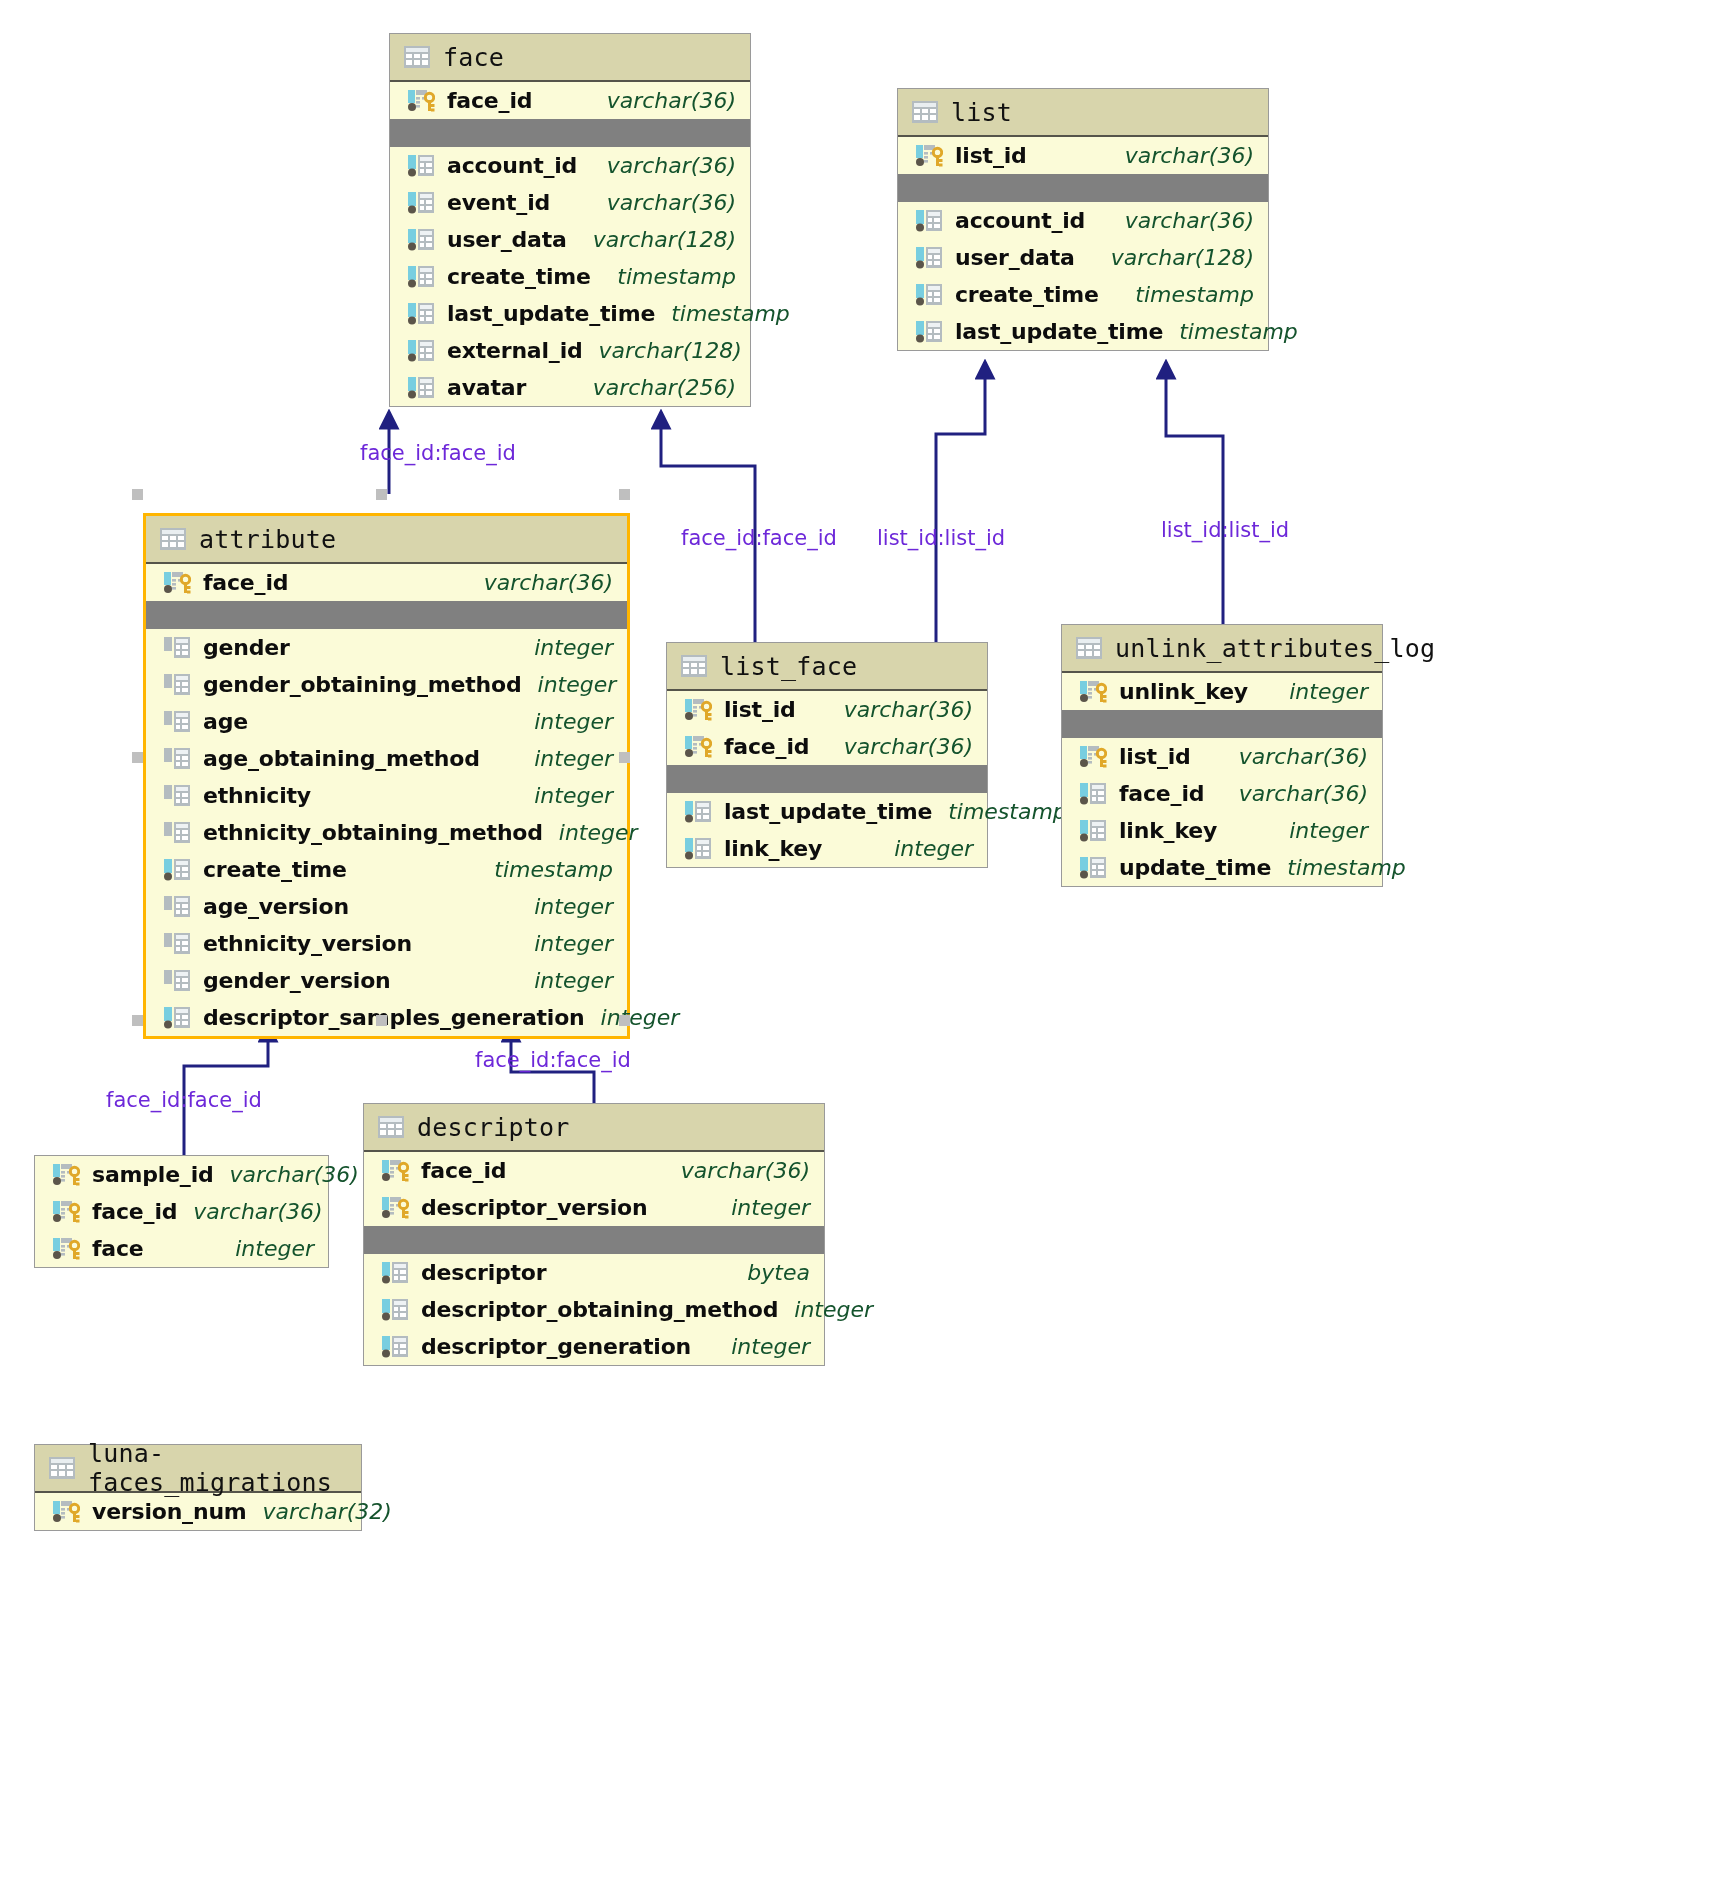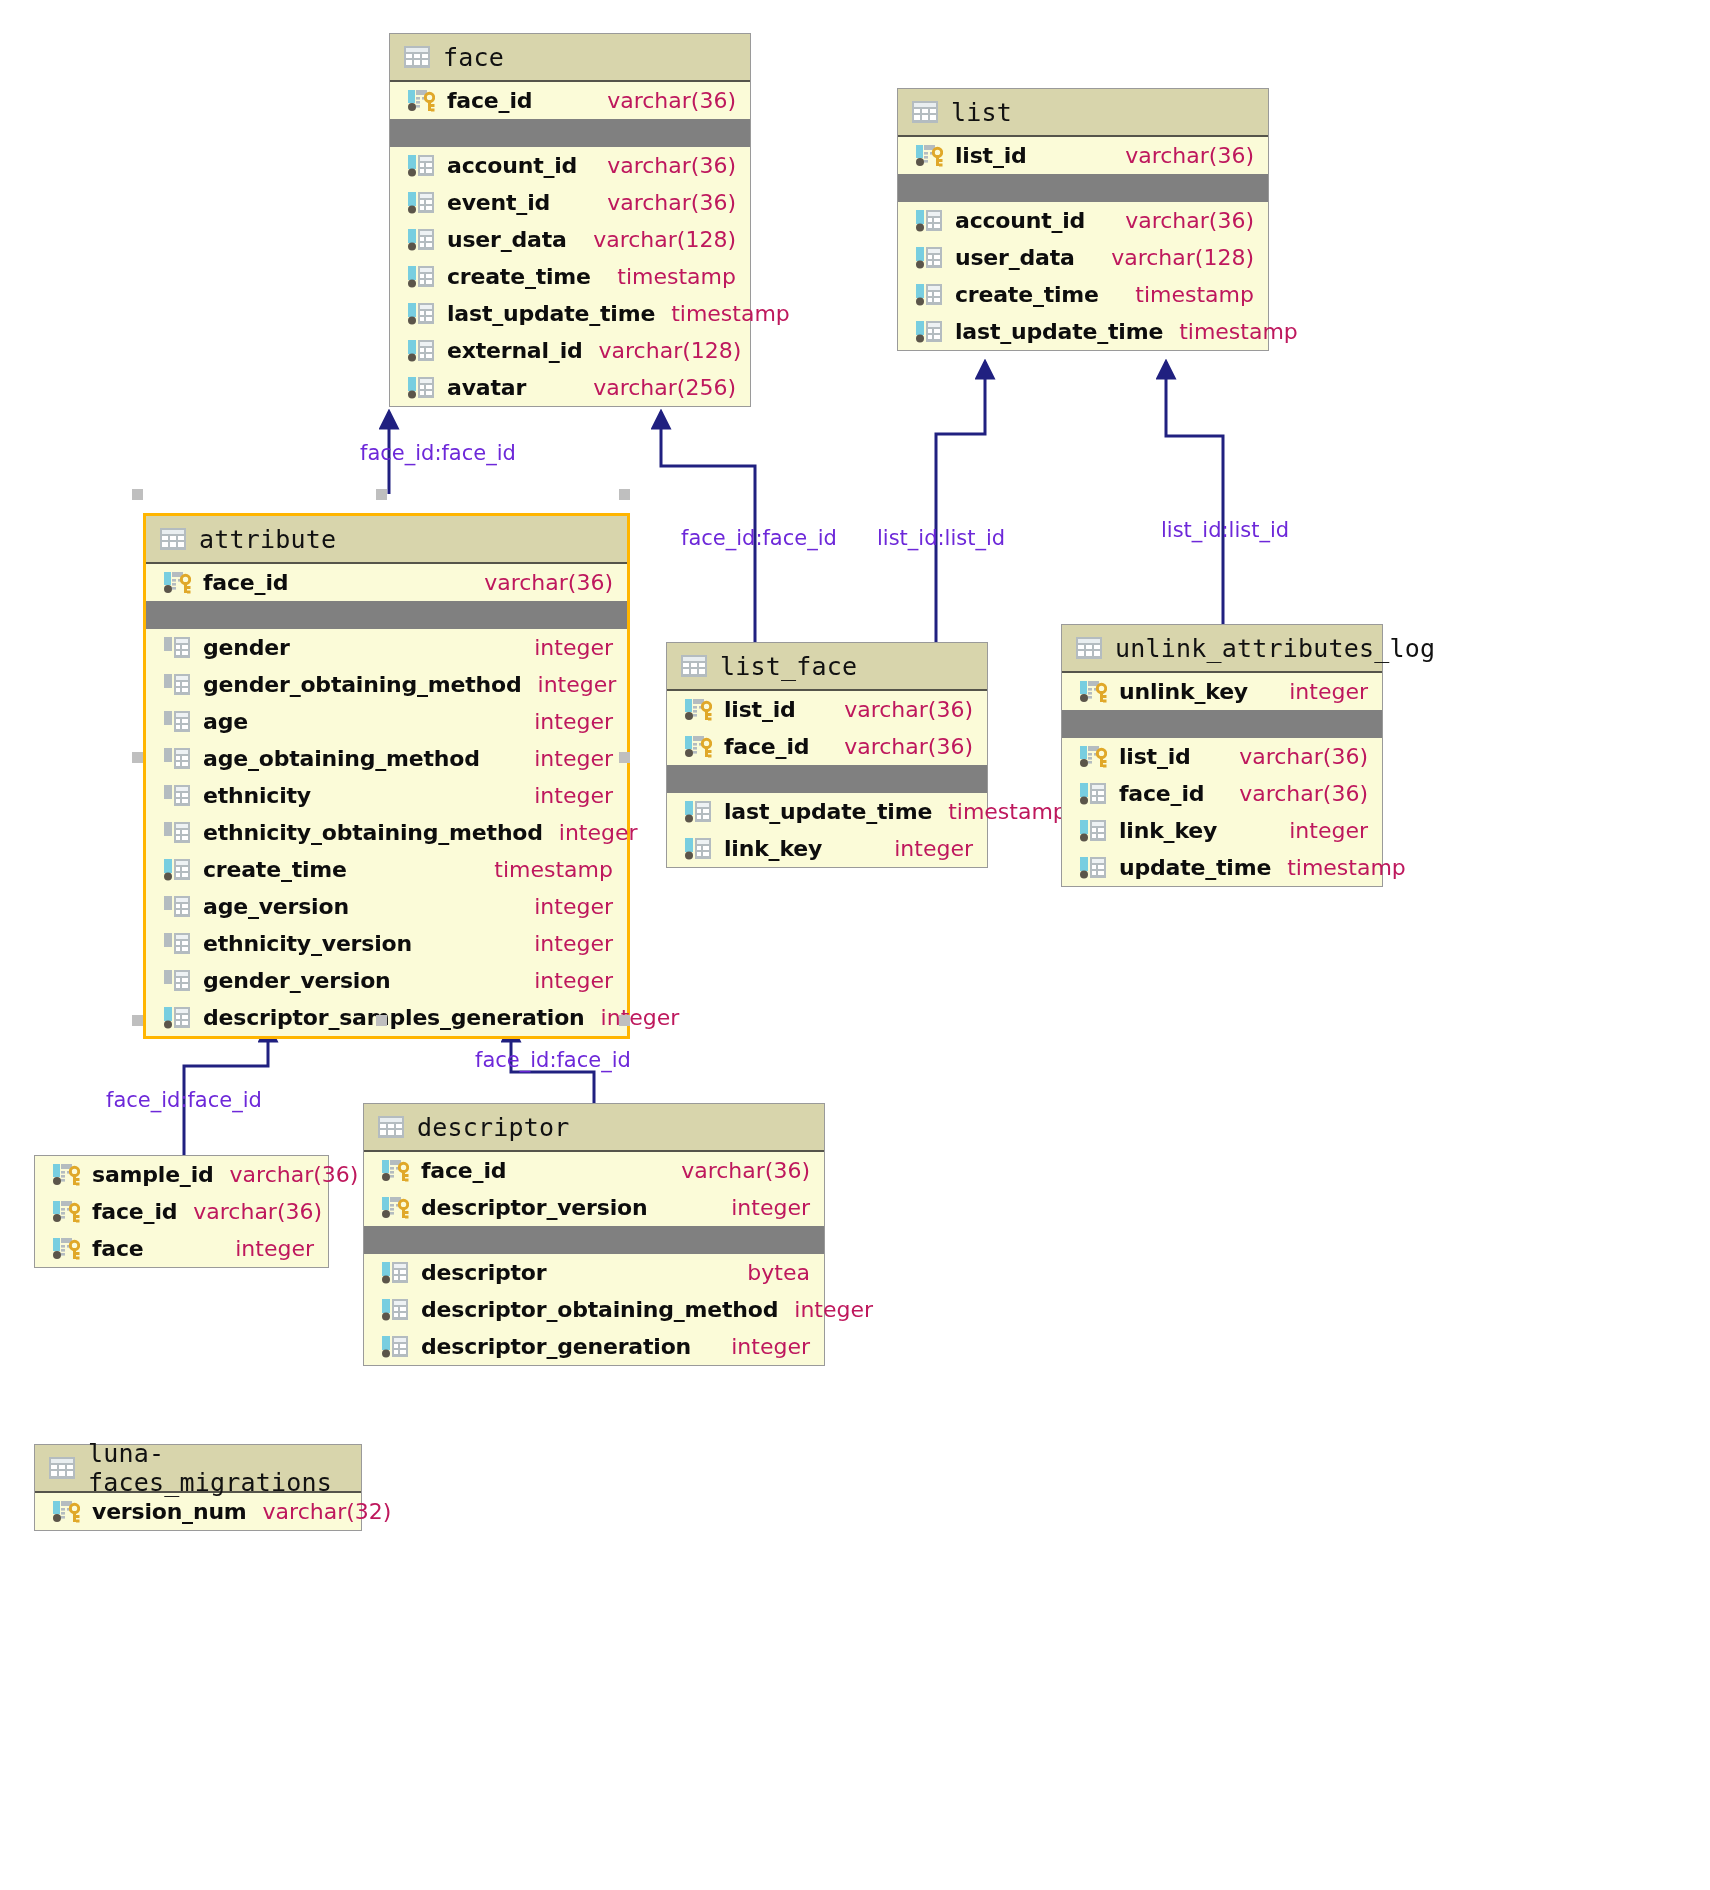--- a/index.html
+++ b/index.html
@@ -17,22 +17,22 @@
   .node.selected{border:3px solid #ffb500;}
   .node-header{background:#d8d5ac;border-bottom:2px solid #55544a;
         height:48px;display:flex;align-items:center;padding:0 14px;box-sizing:border-box;}
   .node.selected .node-header{border-bottom:2px solid #55544a;}
   .node-title{font-family:"DejaVu Sans Mono","Liberation Mono",monospace;
         font-size:25px;color:#111;margin-left:13px;letter-spacing:.2px;}
   .rows{padding:0;}
   .row{display:flex;align-items:center;height:37px;padding:0 14px 0 18px;box-sizing:border-box;text-align:center;}
   .row .nm{font-size:22px;font-weight:bold;color:#0d0d0d;margin-left:12px;
         white-space:nowrap;letter-spacing:-0.2px;}
-  .row .ty{margin-left:auto;font-size:22px;color:#be185d;white-space:nowrap;
-        padding-left:16px;}
+  .row .ty{margin-left:auto;font-size:22px;color:#14532d;white-space:nowrap;
+        padding-left:16px;font-style:italic;}
   .sep{height:28px;background:#808080;}
 
   
   .ico{flex:0 0 auto;display:inline-block;position:relative;}
   .tbl-ico{width:26px;height:22px;}
   .col-ico{width:27px;height:23px;}
 
   
   .handle{position:absolute;width:11px;height:11px;background:#bfbfbf;}
 

